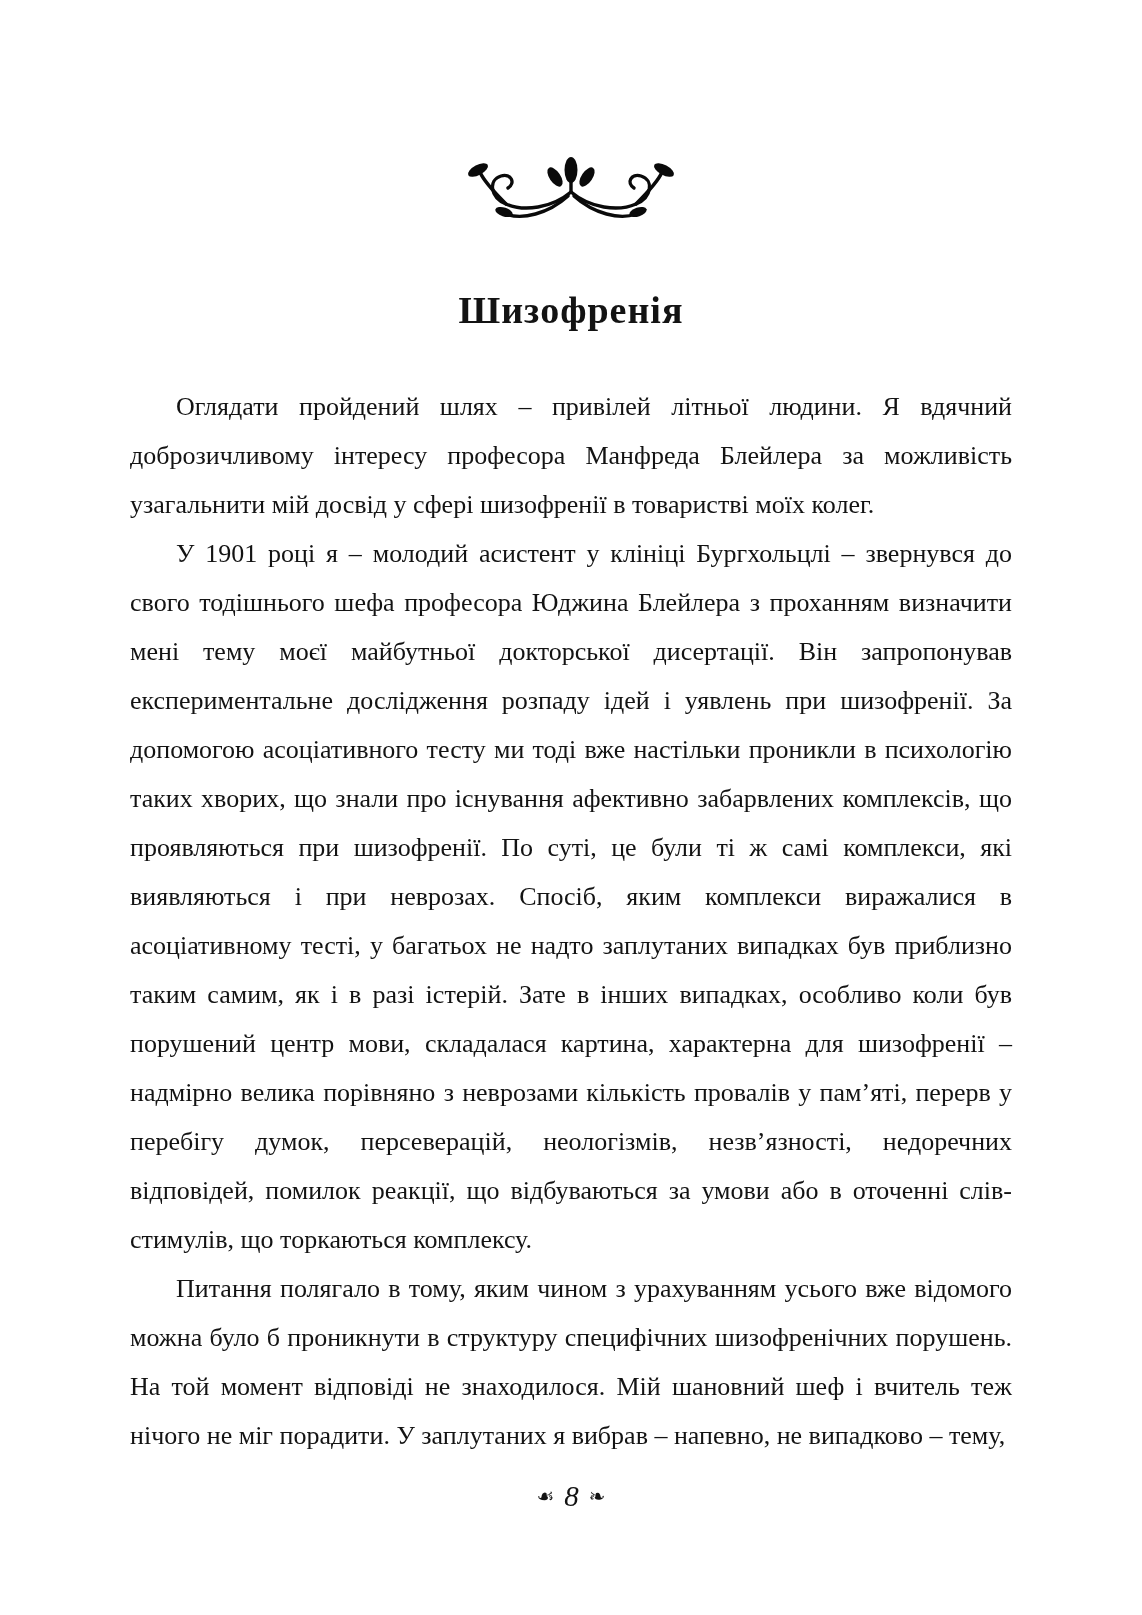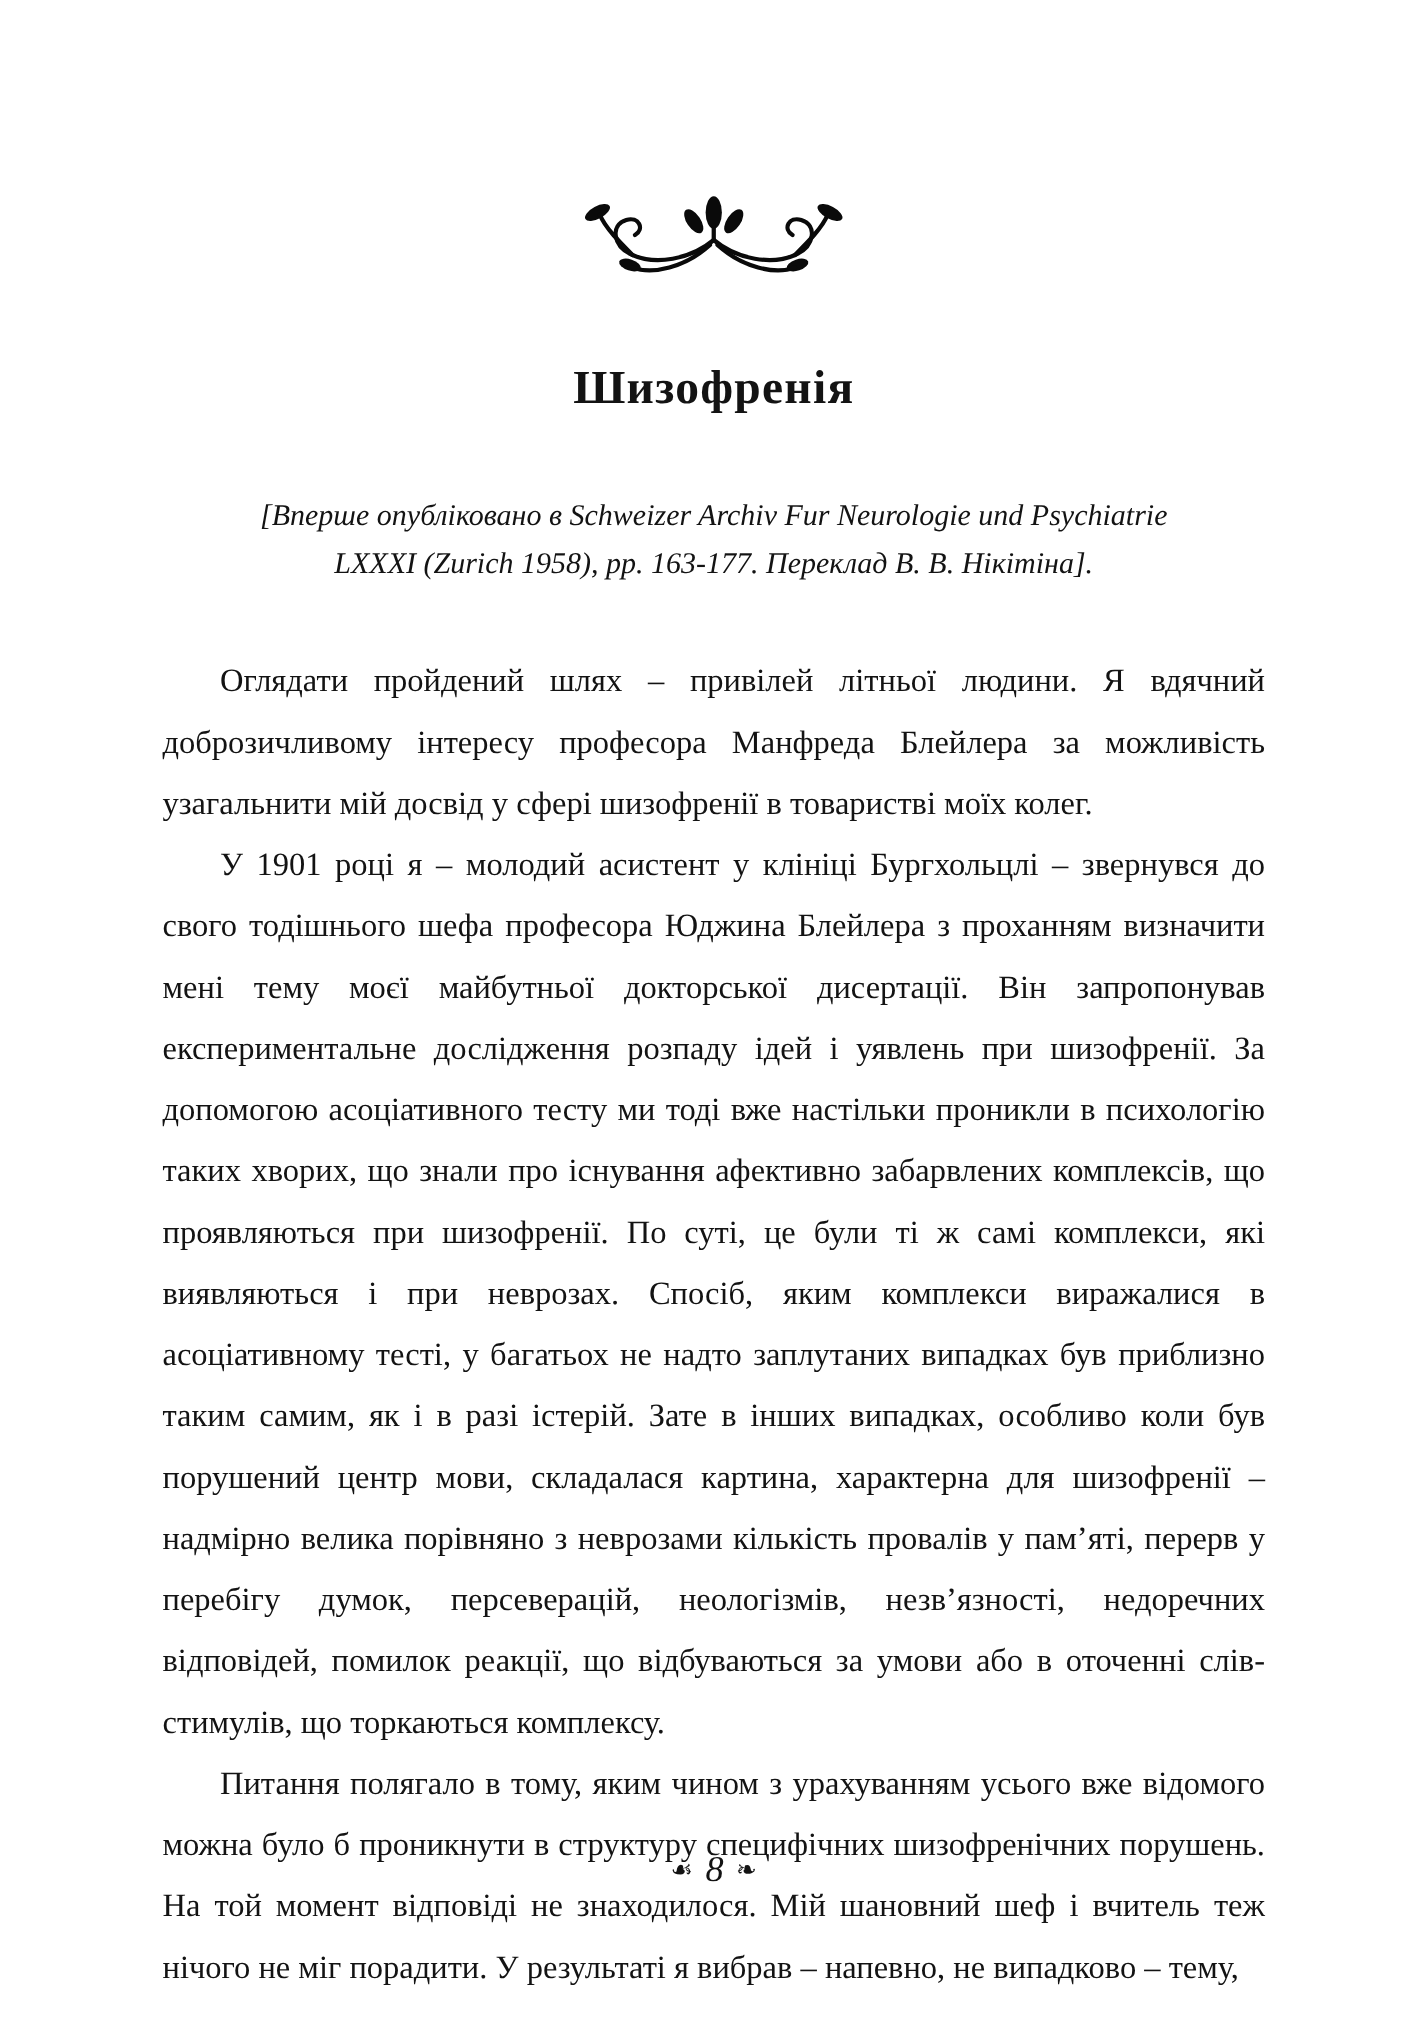--- a/index.html
+++ b/index.html
@@ -103,25 +103,24 @@
         <path d="M118 46 C 138 64, 164 70, 180 64"></path>
         <path d="M180 54 C 190 44, 202 32, 206 22"></path>
 
         <path d="M115 42 C 115 36, 115 32, 115 30"></path>
       </g>
     </svg>
   </div>
 
   <h1 class="page-title">Шизофренія</h1>
 
-  <div class="citation">[Вперше опубліковано в Schweizer Archiv Fur Neurologie und Psychiatrie LXXXI (Zurich 1958), pp. 163-177. Переклад В. В. Нікітіна].</div>
 
   <div class="body-text">
     <p>Оглядати пройдений шлях – привілей літньої людини. Я вдячний доброзичливому інтересу професора Манфреда Блейлера за можливість узагальнити мій досвід у сфері шизофренії в товаристві моїх колег.</p>
     <p>У 1901 році я – молодий асистент у клініці Бургхольцлі – звернувся до свого тодішнього шефа професора Юджина Блейлера з проханням визначити мені тему моєї майбутньої докторської дисертації. Він запропонував експериментальне дослідження розпаду ідей і уявлень при шизофренії. За допомогою асоціативного тесту ми тоді вже настільки проникли в психологію таких хворих, що знали про існування афективно забарвлених комплексів, що проявляються при шизофренії. По суті, це були ті ж самі комплекси, які виявляються і при неврозах. Спосіб, яким комплекси виражалися в асоціативному тесті, у багатьох не надто заплутаних випадках був приблизно таким самим, як і в разі істерій. Зате в інших випадках, особливо коли був порушений центр мови, складалася картина, характерна для шизофренії – надмірно велика порівняно з неврозами кількість провалів у пам’яті, перерв у перебігу думок, персеверацій, неологізмів, незв’язності, недоречних відповідей, помилок реакції, що відбуваються за умови або в оточенні слів-стимулів, що торкаються комплексу.</p>
-    <p>Питання полягало в тому, яким чином з урахуванням усього вже відомого можна було б проникнути в структуру специфічних шизофренічних порушень. На той момент відповіді не знаходилося. Мій шановний шеф і вчитель теж нічого не міг порадити. У результаті я вибрав – напевно, не випадково – тему,</p>
+    <p>Питання полягало в тому, яким чином з урахуванням усього вже відомого можна було б проникнути в структуру специфічних шизофренічних порушень. На той момент відповіді не знаходилося. Мій шановний шеф і вчитель теж нічого не міг порадити. У заплутаних я вибрав – напевно, не випадково – тему,</p>
   </div>
 
 </div>
 
 <div class="footer">
   <span class="flourish">☙</span><span class="page-number">8</span><span class="flourish">❧</span>
 </div>
 
 </body></html>

